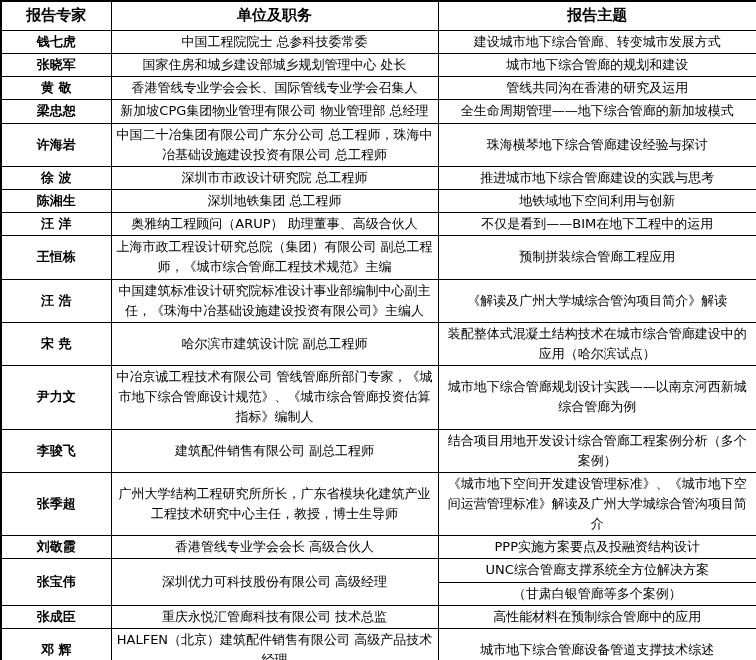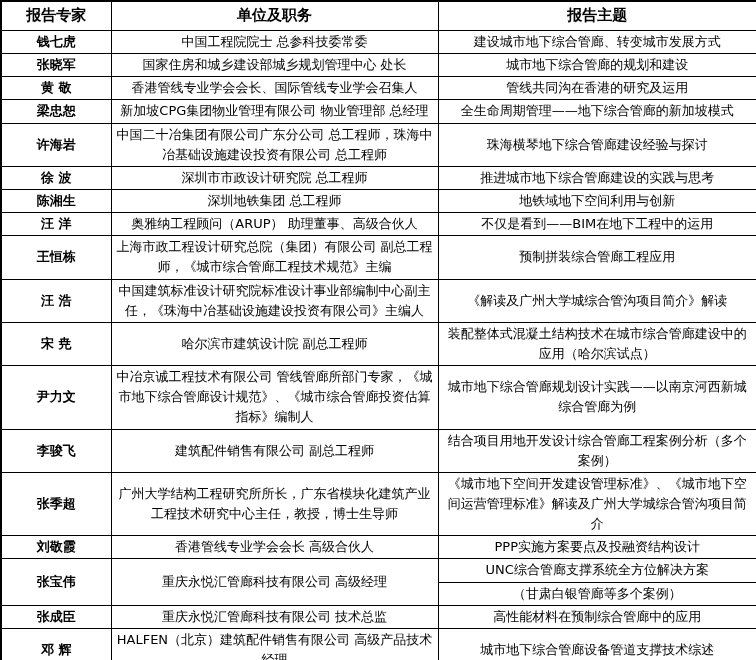--- a/index.html
+++ b/index.html
@@ -138,21 +138,21 @@
           <td class="org-cell" rowspan="1">广州大学结构工程研究所所长，广东省模块化建筑产业工程技术研究中心主任，教授，博士生导师</td>
           <td class="topic-cell">《城市地下空间开发建设管理标准》、《城市地下空间运营管理标准》解读及广州大学城综合管沟项目简介</td>
         </tr>
         <tr>
           <td class="name-cell" rowspan="1">刘敬霞</td>
           <td class="org-cell" rowspan="1">香港管线专业学会会长 高级合伙人</td>
           <td class="topic-cell">PPP实施方案要点及投融资结构设计</td>
         </tr>
         <tr>
           <td class="name-cell" rowspan="2">张宝伟</td>
-          <td class="org-cell" rowspan="2">重庆永悦汇管廊科技有限公司 高级经理</td>
+          <td class="org-cell" rowspan="2">深圳优力可科技股份有限公司 高级经理</td>
           <td class="topic-cell">UNC综合管廊支撑系统全方位解决方案</td>
         </tr>
         <tr>
           <td class="topic-cell">（甘肃白银管廊等多个案例）</td>
         </tr>
         <tr>
           <td class="name-cell" rowspan="1">张成臣</td>
           <td class="org-cell" rowspan="1">重庆永悦汇管廊科技有限公司 技术总监</td>
           <td class="topic-cell">高性能材料在预制综合管廊中的应用</td>
         </tr>

